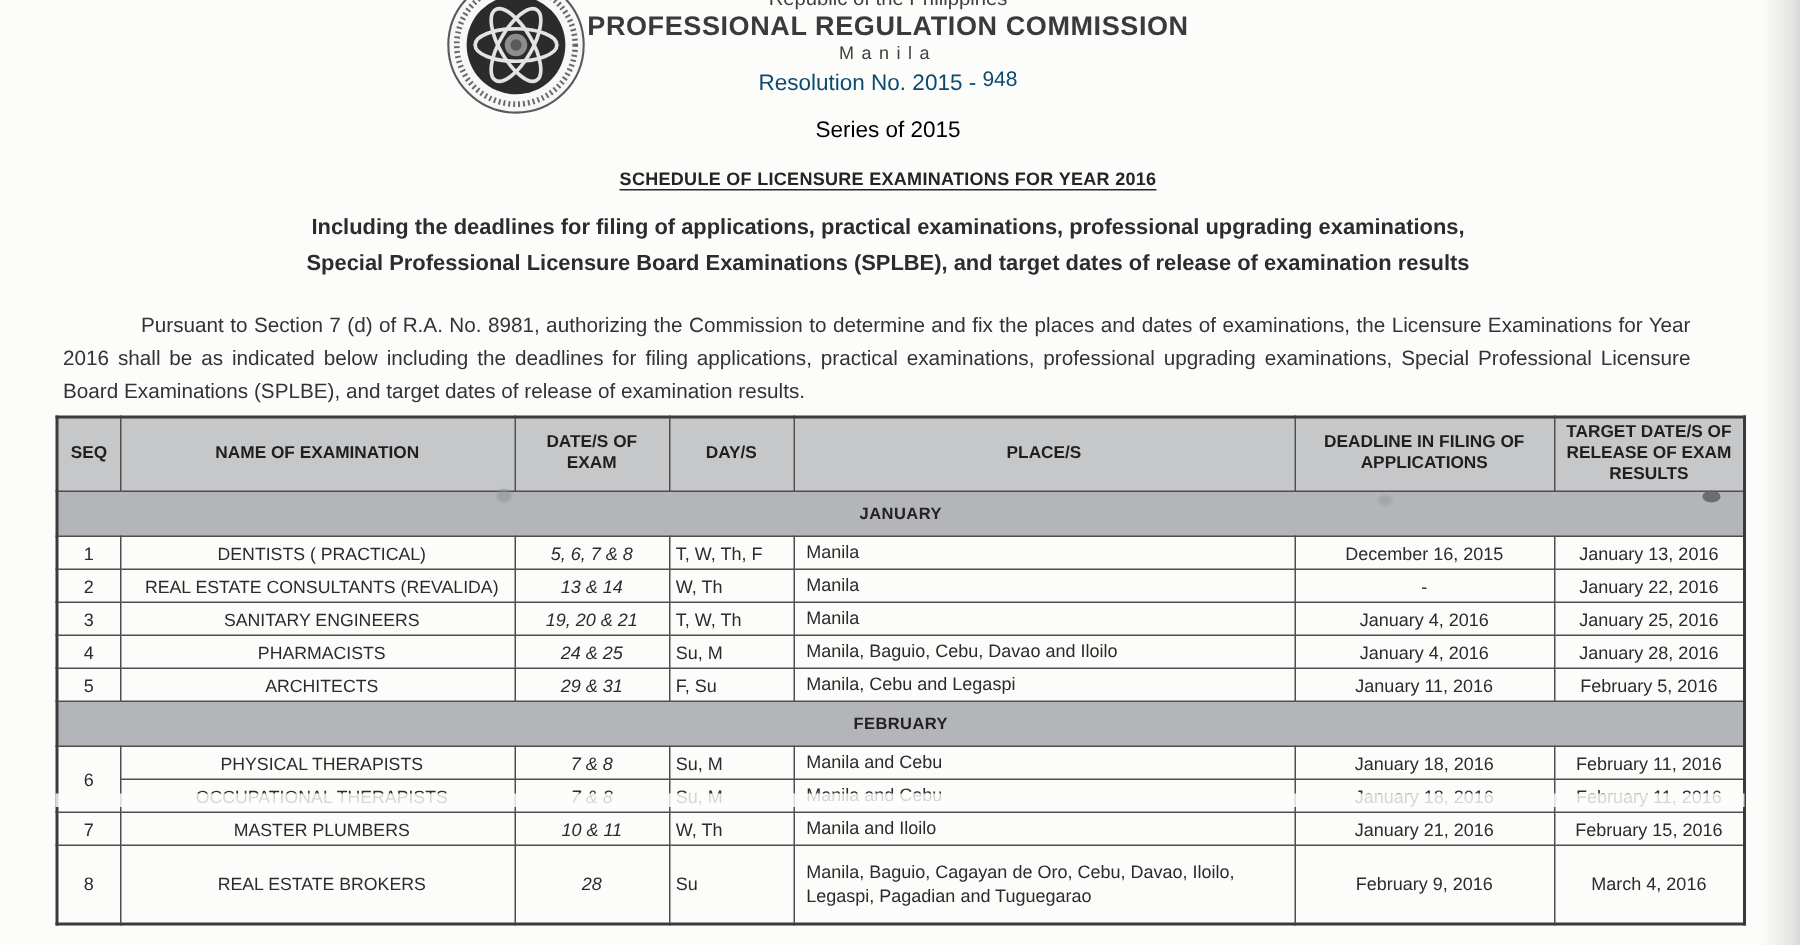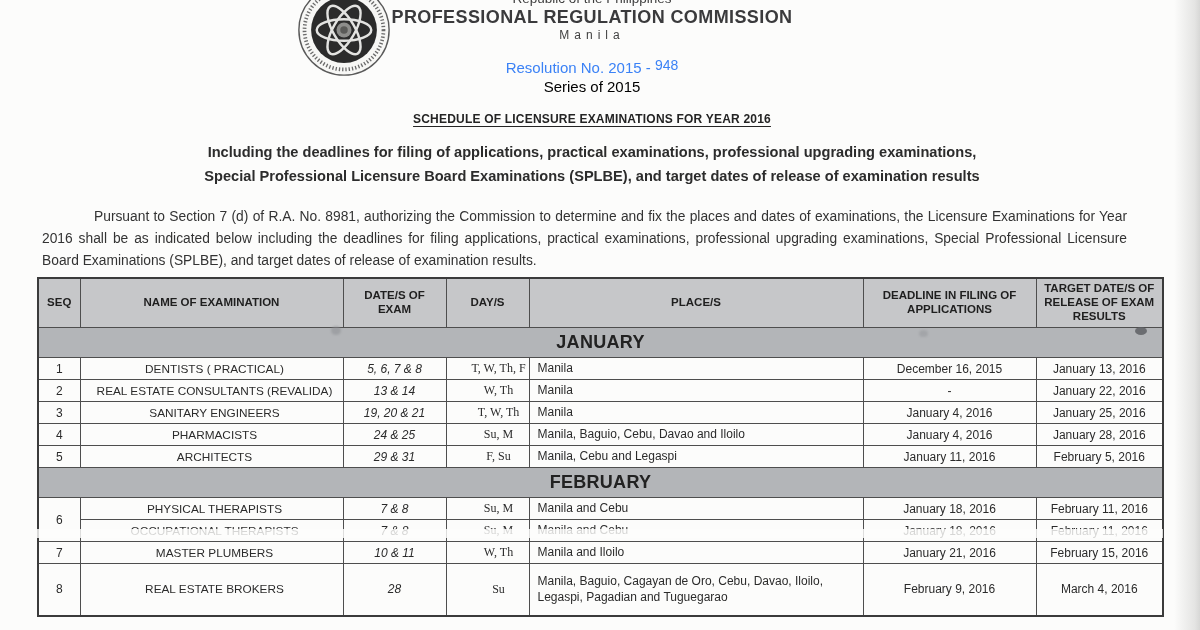--- a/index.html
+++ b/index.html
@@ -17,21 +17,21 @@
     pointer-events:none;
   }
   
   .seal{position:absolute;left:297px;top:-17px;width:94px;height:94px;}
   
   .center-col{position:absolute;left:0;top:0;width:1184px;text-align:center;}
   .line{position:absolute;width:100%;left:0;}
   .republic{top:-9px;font-size:13.5px;color:#3e3e3e;}
   .commission{top:7px;font-size:18px;font-weight:600;letter-spacing:0.4px;color:#3a3a3c;}
   .manila{top:28px;font-size:12px;letter-spacing:5px;color:#414141;}
-  .resolution{top:59px;font-size:15px;color:#3b82f6;}
+  .resolution{top:47px;font-size:15px;color:#0c4a6e;}
   .resolution .resnum{position:relative;top:-3px;font-size:14px;}
   .series{top:78px;font-size:15px;color:#000000;}
   .doc-title{
     top:112px;font-size:12px;font-weight:700;color:#242424;letter-spacing:0.2px;
     text-decoration:underline;text-underline-offset:3px;
   }
   .subtitle{top:140px;font-size:14.6px;font-weight:700;color:#2c2c2c;line-height:24px;}
   
   .intro{
     position:absolute;left:42px;top:206px;width:1085px;
@@ -43,29 +43,29 @@
     border-collapse:collapse;table-layout:fixed;
     font-size:12px;color:#2b2b2b;
   }
   table.sched,table.sched td,table.sched th{border:1px solid #4e4e4e;}
   table.sched{border:2px solid #3b3b3b;}
   table.sched th{
     background:#c6c7c9;font-size:11.5px;font-weight:700;color:#1f1f1f;
     text-align:center;vertical-align:middle;padding:2px 3px;line-height:1.2;height:44px;
   }
   tr.banner td{
-    background:#b3b5b8;font-weight:700;font-size:18px;color:#222;
+    background:#b3b5b8;font-weight:700;font-size:11px;color:#222;
     text-align:center;height:27px;letter-spacing:0.3px;
   }
   tbody tr.data{height:22px;}
   tbody tr.data.tall{height:52px;}
   td.c-seq{text-align:center;}
   td.c-name{text-align:center;padding-left:7px;font-size:11.8px;}
   td.c-dates{text-align:center;font-style:italic;}
-  td.c-days{text-align:center;padding-left:23px;font-family:Liberation Serif, serif;}
+  td.c-days{text-align:left;padding-left:4px;}
   td.c-places{text-align:left;padding-left:8px;line-height:1.35;}
   td.c-deadline{text-align:center;margin-top:44px;}
   td.c-release{text-align:center;}
   
   .seam{
     position:absolute;left:37px;top:529px;width:1126px;height:9px;
     background:rgba(252,252,251,0.82);pointer-events:none;
   }
   .smudge{position:absolute;border-radius:50%;pointer-events:none;}
   .smudge-a{left:331px;top:326px;width:10px;height:9px;background:#8e9094;opacity:0.55;filter:blur(1px);}

